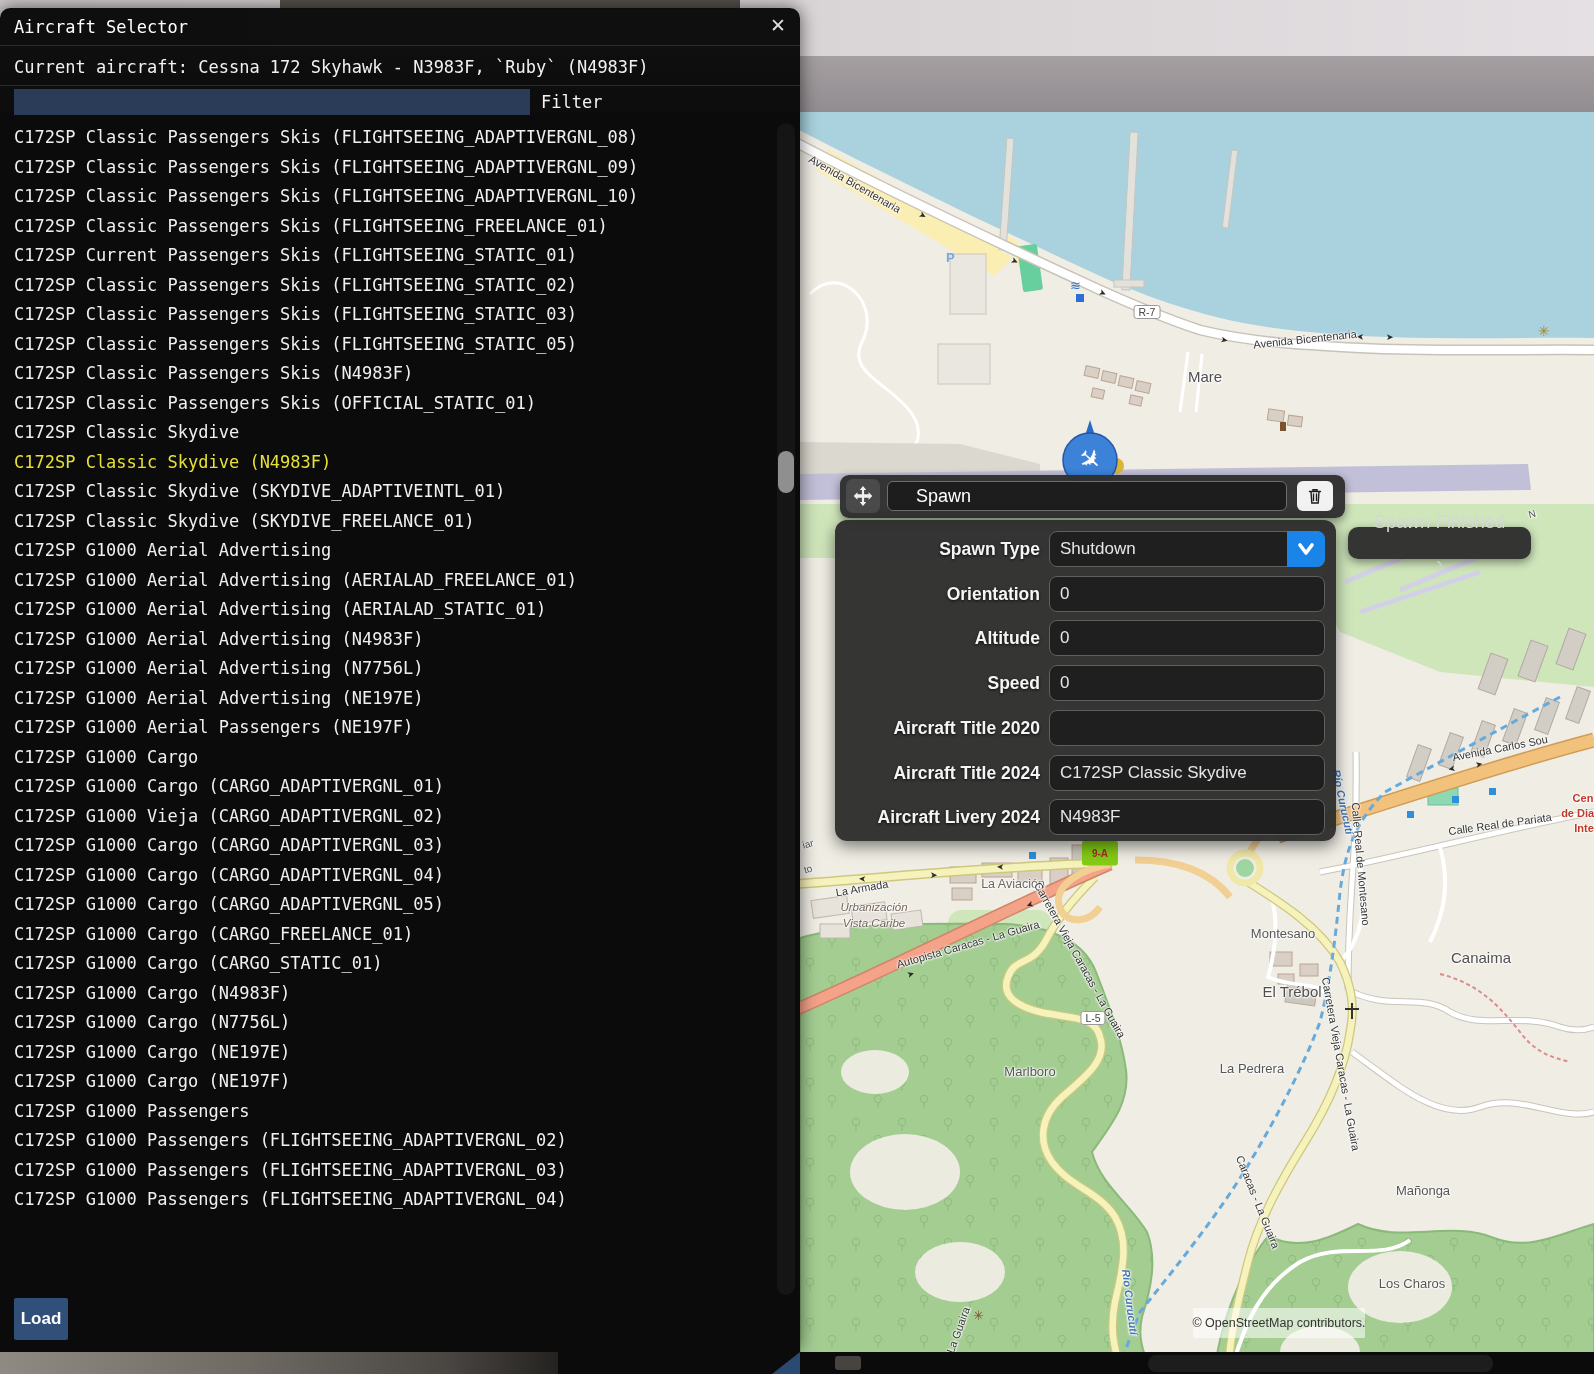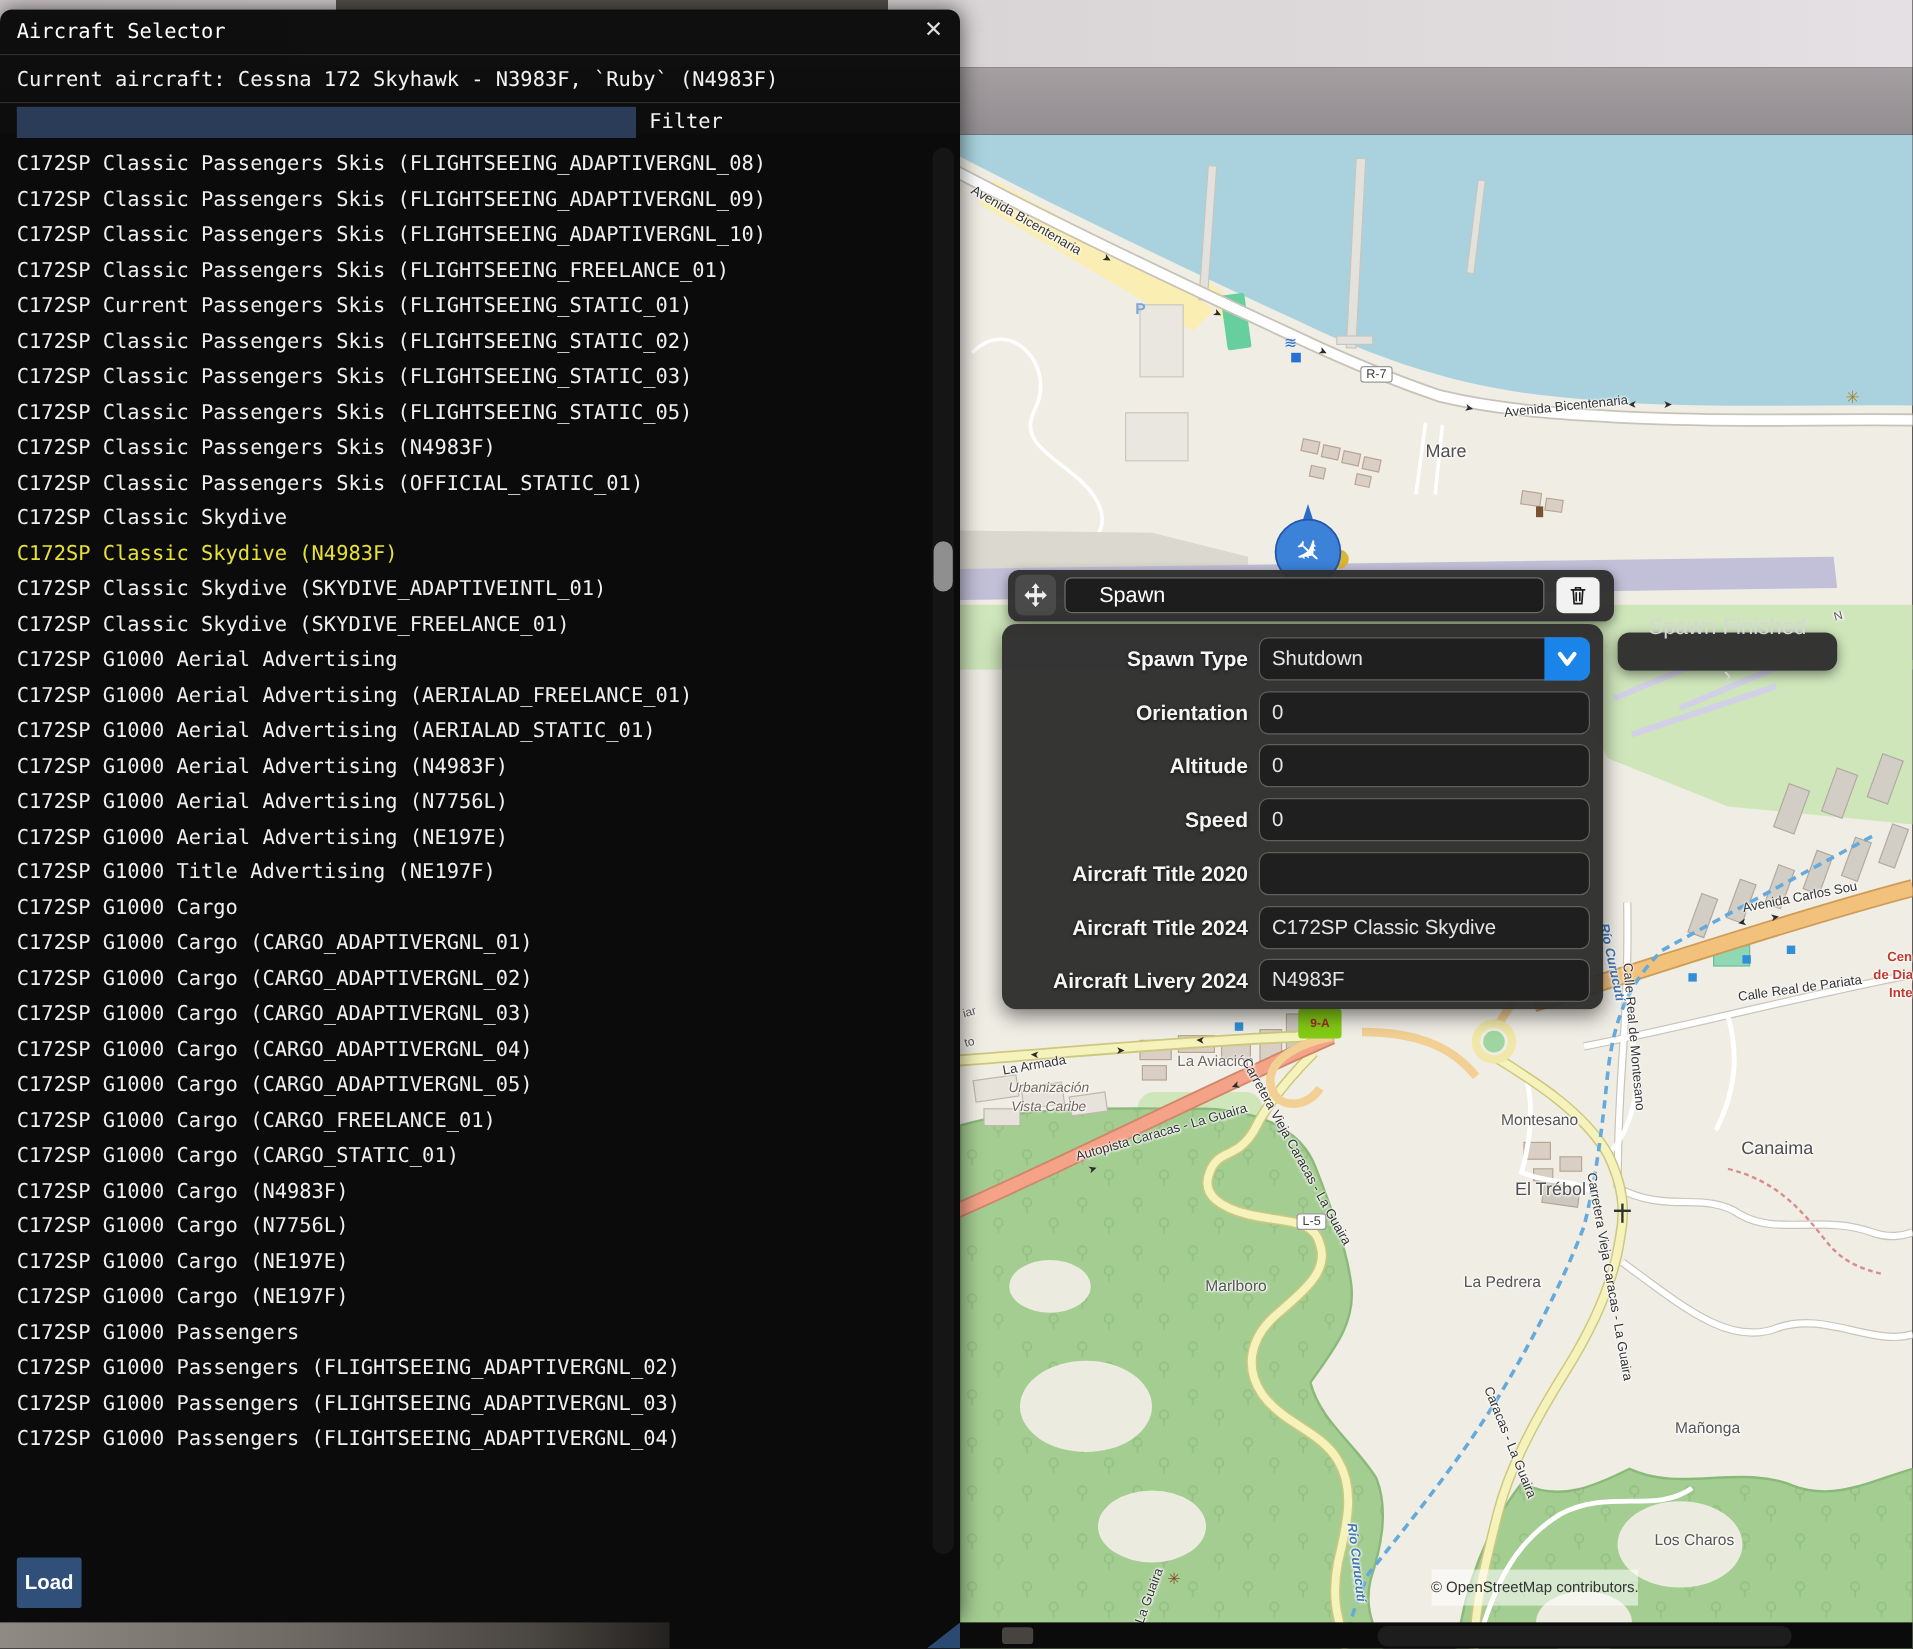--- a/index.html
+++ b/index.html
@@ -426,24 +426,24 @@
         <div class="acrow">C172SP Classic Skydive</div>
         <div class="acrow sel">C172SP Classic Skydive (N4983F)</div>
         <div class="acrow">C172SP Classic Skydive (SKYDIVE_ADAPTIVEINTL_01)</div>
         <div class="acrow">C172SP Classic Skydive (SKYDIVE_FREELANCE_01)</div>
         <div class="acrow">C172SP G1000 Aerial Advertising</div>
         <div class="acrow">C172SP G1000 Aerial Advertising (AERIALAD_FREELANCE_01)</div>
         <div class="acrow">C172SP G1000 Aerial Advertising (AERIALAD_STATIC_01)</div>
         <div class="acrow">C172SP G1000 Aerial Advertising (N4983F)</div>
         <div class="acrow">C172SP G1000 Aerial Advertising (N7756L)</div>
         <div class="acrow">C172SP G1000 Aerial Advertising (NE197E)</div>
-        <div class="acrow">C172SP G1000 Title Advertising (NE197F)</div>
+        <div class="acrow">C172SP G1000 Aerial Passengers (NE197F)</div>
         <div class="acrow">C172SP G1000 Cargo</div>
         <div class="acrow">C172SP G1000 Cargo (CARGO_ADAPTIVERGNL_01)</div>
-        <div class="acrow">C172SP G1000 Cargo (CARGO_ADAPTIVERGNL_02)</div>
+        <div class="acrow">C172SP G1000 Vieja (CARGO_ADAPTIVERGNL_02)</div>
         <div class="acrow">C172SP G1000 Cargo (CARGO_ADAPTIVERGNL_03)</div>
         <div class="acrow">C172SP G1000 Cargo (CARGO_ADAPTIVERGNL_04)</div>
         <div class="acrow">C172SP G1000 Cargo (CARGO_ADAPTIVERGNL_05)</div>
         <div class="acrow">C172SP G1000 Cargo (CARGO_FREELANCE_01)</div>
         <div class="acrow">C172SP G1000 Cargo (CARGO_STATIC_01)</div>
         <div class="acrow">C172SP G1000 Cargo (N4983F)</div>
         <div class="acrow">C172SP G1000 Cargo (N7756L)</div>
         <div class="acrow">C172SP G1000 Cargo (NE197E)</div>
         <div class="acrow">C172SP G1000 Cargo (NE197F)</div>
         <div class="acrow">C172SP G1000 Passengers</div>

